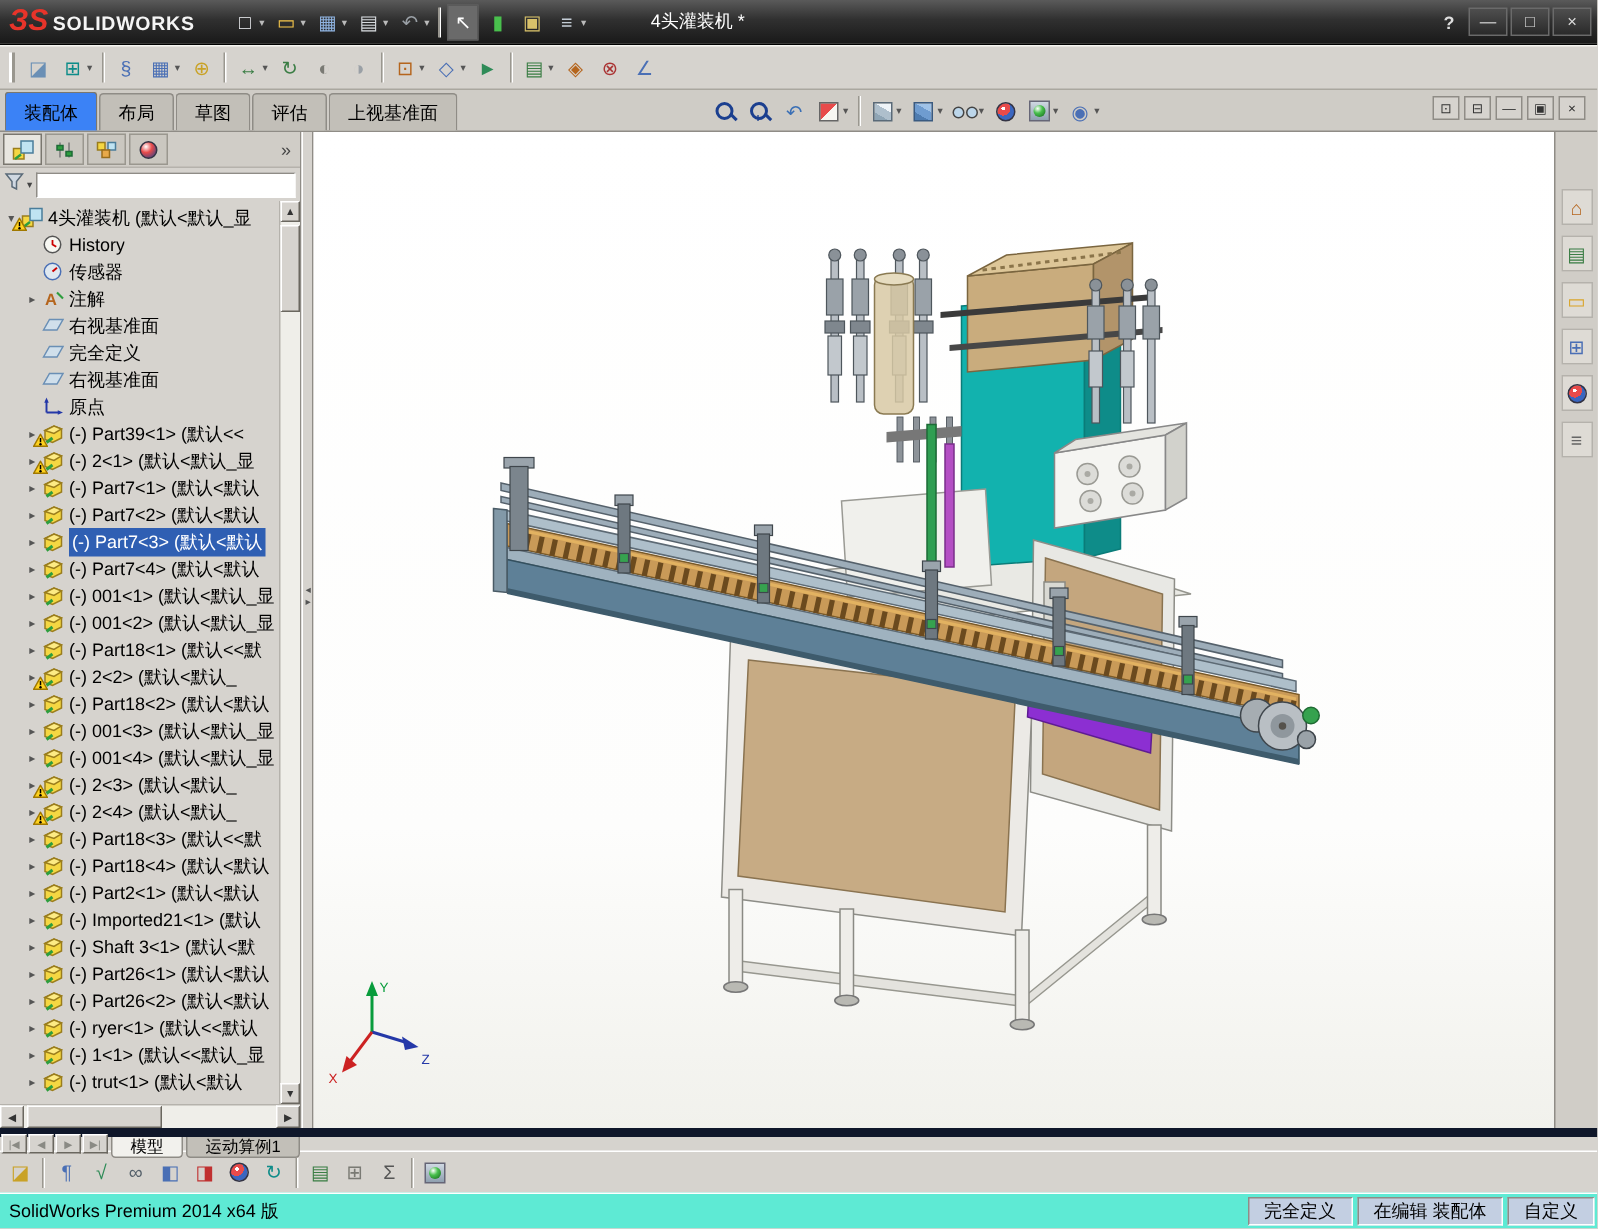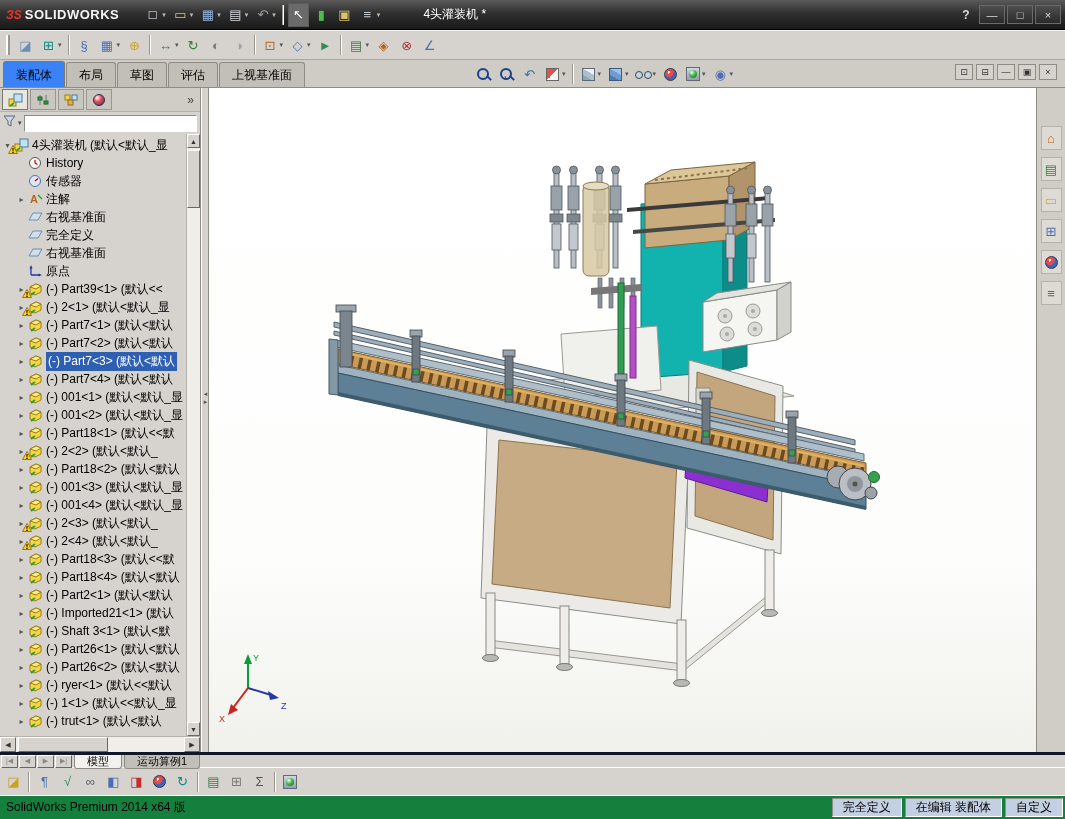--- a/index.html
+++ b/index.html
@@ -3,21 +3,21 @@
 <meta charset="utf-8">
 <style>
 *{box-sizing:border-box;margin:0;padding:0;}
 html,body{width:1065px;height:819px;}
 body{font-family:"Liberation Sans","DejaVu Sans",sans-serif;font-size:12px;background:#d6d3ce;overflow:hidden;}
 #win{position:relative;width:1065px;height:819px;background:#d6d3ce;overflow:hidden;}
 
 
 .titlebar{height:30px;background:linear-gradient(#5a5a5a 0%,#303030 45%,#191919 100%);display:flex;align-items:center;color:#fff;border-bottom:1px solid #000;}
 .logo{display:flex;align-items:baseline;padding:0 10px 0 6px;}
-.logo .mark{color:#e8342a;font-weight:bold;font-style:italic;font-size:12px;margin-right:3px;}
+.logo .mark{color:#e8342a;font-weight:bold;font-style:italic;font-size:20px;margin-right:3px;}
 .logo .word{font-weight:bold;font-size:13px;letter-spacing:.5px;color:#f4f4f4;}
 .menubar{display:flex;height:100%;align-items:center;}
 .menu-item{padding:0 8px;color:#f0f0f0;height:100%;display:flex;align-items:center;cursor:default;}
 .tb-std{display:flex;align-items:center;margin-left:12px;}
 .doc-title{margin-left:40px;color:#fff;white-space:nowrap;}
 .tb-right{margin-left:auto;display:flex;align-items:center;padding-right:4px;gap:2px;}
 .helpbtn{width:22px;height:20px;display:flex;align-items:center;justify-content:center;color:#ddd;font-weight:bold;}
 .winbtn{width:26px;height:19px;display:flex;align-items:center;justify-content:center;border:1px solid #6a6a6a;background:linear-gradient(#4e4e4e,#2a2a2a);color:#ddd;font-size:11px;}
 
 
@@ -88,26 +88,26 @@
 .splitter{width:8px;background:#d6d3ce;border-left:1px solid #fff;border-right:1px solid #8f8c86;position:relative;}
 .sphandle{position:absolute;top:302px;left:0;width:7px;text-align:center;font-size:7px;color:#555;line-height:8px;}
 
 .viewport{flex:1;position:relative;background:linear-gradient(#ffffff 0%,#fdfdfc 70%,#f1f1ec 100%);overflow:hidden;}
 .viewport svg{position:absolute;left:0;top:0;}
 
 .rstrip{width:29px;background:#d0cdc7;border-left:1px solid #8f8c86;display:flex;flex-direction:column;align-items:center;padding-top:38px;gap:7px;}
 .rstrip .tbtn{margin:0;padding:1px;border:1px solid #b5b2ac;background:#dedbd5;}
 
 
-.btabs{height:15px;background:#d6d3ce;display:flex;align-items:center;border-top:3px solid #0f172a;font-size:11px;}
+.btabs{height:15px;background:#d6d3ce;display:flex;align-items:center;border-top:6px solid #0f172a;font-size:11px;}
 .navbtn{width:17px;height:13px;margin-left:1px;display:flex;align-items:center;justify-content:center;border:1px solid;border-color:#fff #6a675f #6a675f #fff;background:#d6d3ce;color:#8a8a84;font-size:7px;}
 .btab{padding:0 12px;height:14px;margin-left:2px;border:1px solid #8f8c86;border-top:none;background:#c2bfb8;display:flex;align-items:center;border-radius:0 0 3px 3px;cursor:default;}
 .btab.active{background:#f2f1ed;}
 .bottom-toolbar{height:28px;background:#d6d3ce;border-top:1px solid #fff;display:flex;align-items:center;padding-left:2px;}
-.statusbar{height:24px;background:#15803d;border-top:1px solid #fff;display:flex;align-items:center;padding-left:6px;}
+.statusbar{height:24px;background:#5eead4;border-top:1px solid #fff;display:flex;align-items:center;padding-left:6px;}
 .sleft{color:#000;}
 .scells{margin-left:auto;display:flex;align-items:center;height:100%;padding:2px 2px 2px 0;}
 .scell{height:100%;border:1px solid;border-color:#8f8c86 #fff #fff #8f8c86;background:#c3cfe2;display:flex;align-items:center;padding:0 10px;margin-left:3px;white-space:nowrap;}
 </style>
 </head>
 <body>
 
 <div id="win">
 
   <div class="titlebar">

